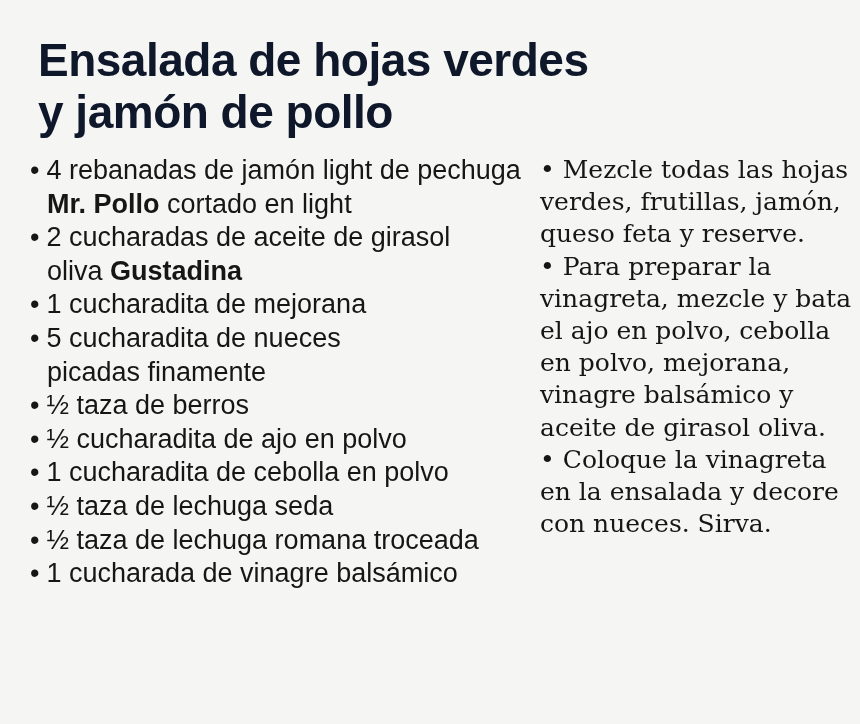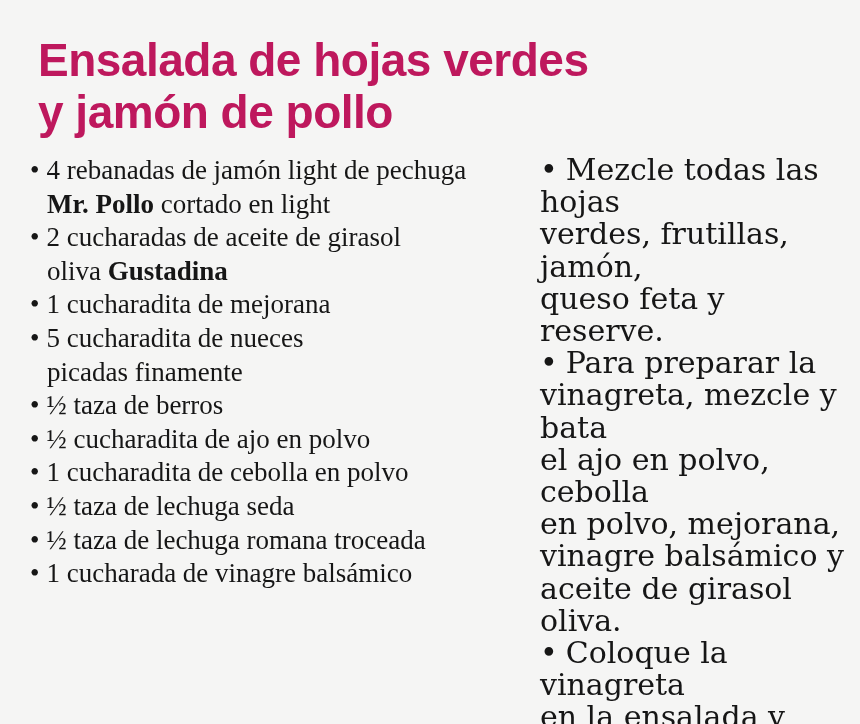--- a/index.html
+++ b/index.html
@@ -37,55 +37,55 @@
   .ingredients-column {
     width: 492px;
     flex: 0 0 492px;
   }
   .ingredients-list, .instructions-list {
     list-style: none;
     margin: 0;
     padding: 0;
   }
   .ingredients-list li {
-    font-family: Liberation Serif, serif;
+    font-family: Liberation Sans, sans-serif;
     font-size: 27px;
     line-height: 33.6px;
     white-space: pre-wrap;
     padding-left: 17px;
     text-indent: -17px;
   }
   .ingredients-list .bullet {
     margin-right: 7px;
   }
   .ingredients-list b {
     font-weight: 700;
   }
   
   .instructions-column {
     width: 312px;
     flex: 0 0 312px;
     margin-left: 18px;
   }
   .instructions-list li {
     font-family: "DejaVu Serif", "Liberation Serif", serif;
-    font-size: 30px;
+    font-size: 25px;
     line-height: 32.2px;
     white-space: pre-wrap;
   }
   .instructions-list .bullet {
     margin-right: 8px;
   }
 </style>
 </head>
 <body style="background: rgb(245, 245, 244); color: rgb(22, 22, 22);">
 
 <div class="page">
 
-  <h1 class="recipe-title" style="color: #be185d;">Ensalada de hojas verdes
+  <h1 class="recipe-title" style="color: #0f172a;">Ensalada de hojas verdes
 y jamón de pollo</h1>
 
   <div class="columns">
 
     <div class="ingredients-column">
       <ul class="ingredients-list">
         <li><span class="bullet">•</span><span>4 rebanadas de jamón light de pechuga
 </span><b>Mr. Pollo</b><span> cortado en light</span></li>
         <li><span class="bullet">•</span><span>2 cucharadas de aceite de girasol
 oliva </span><b>Gustadina</b><span></span></li>

